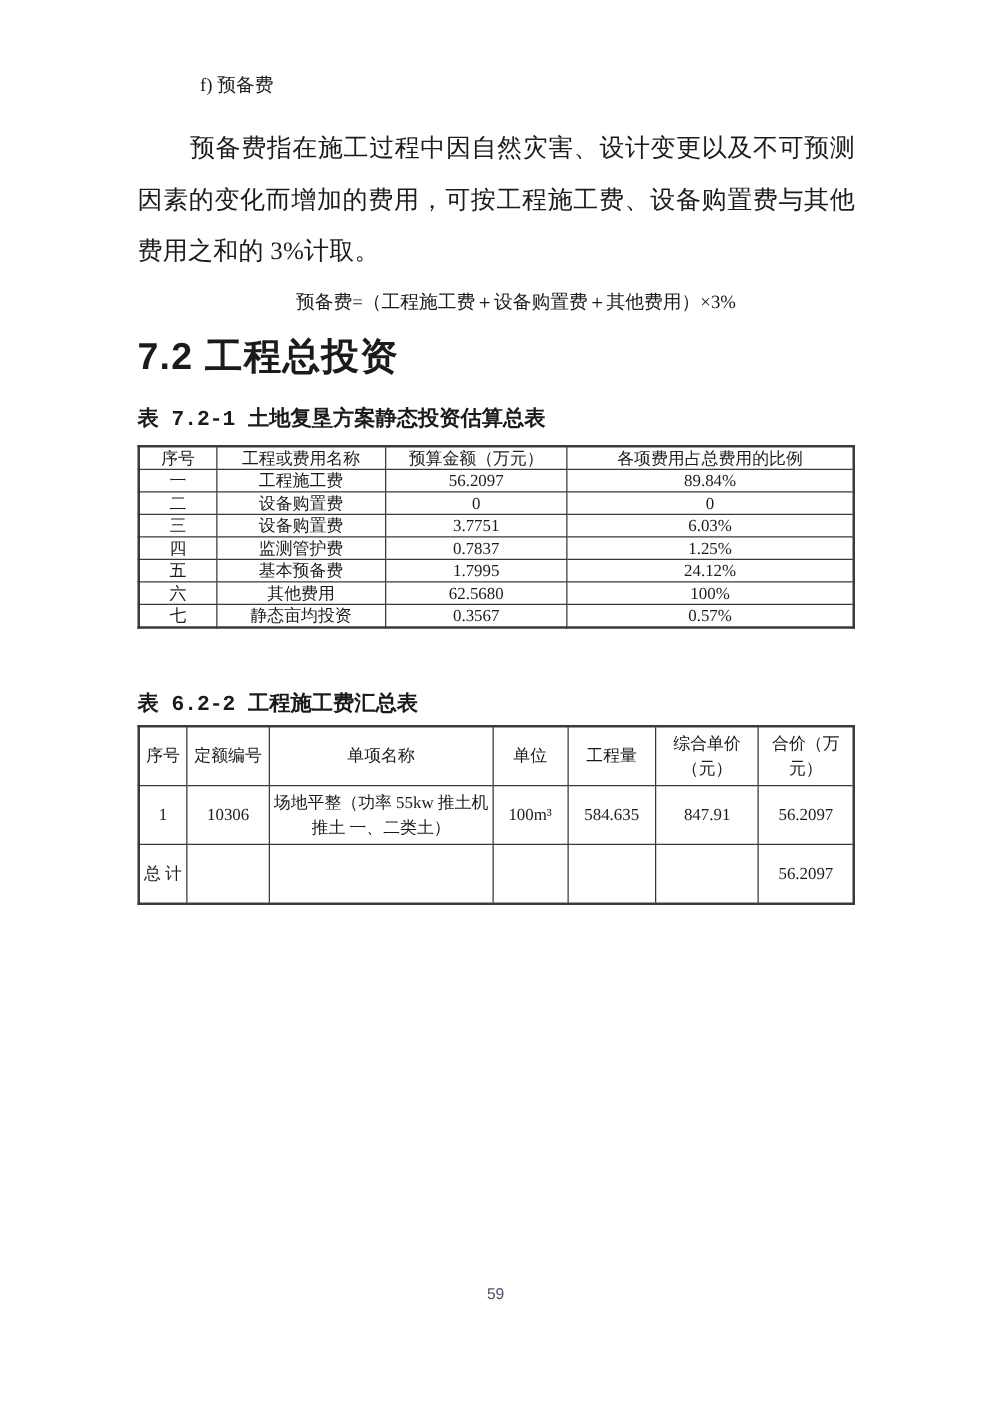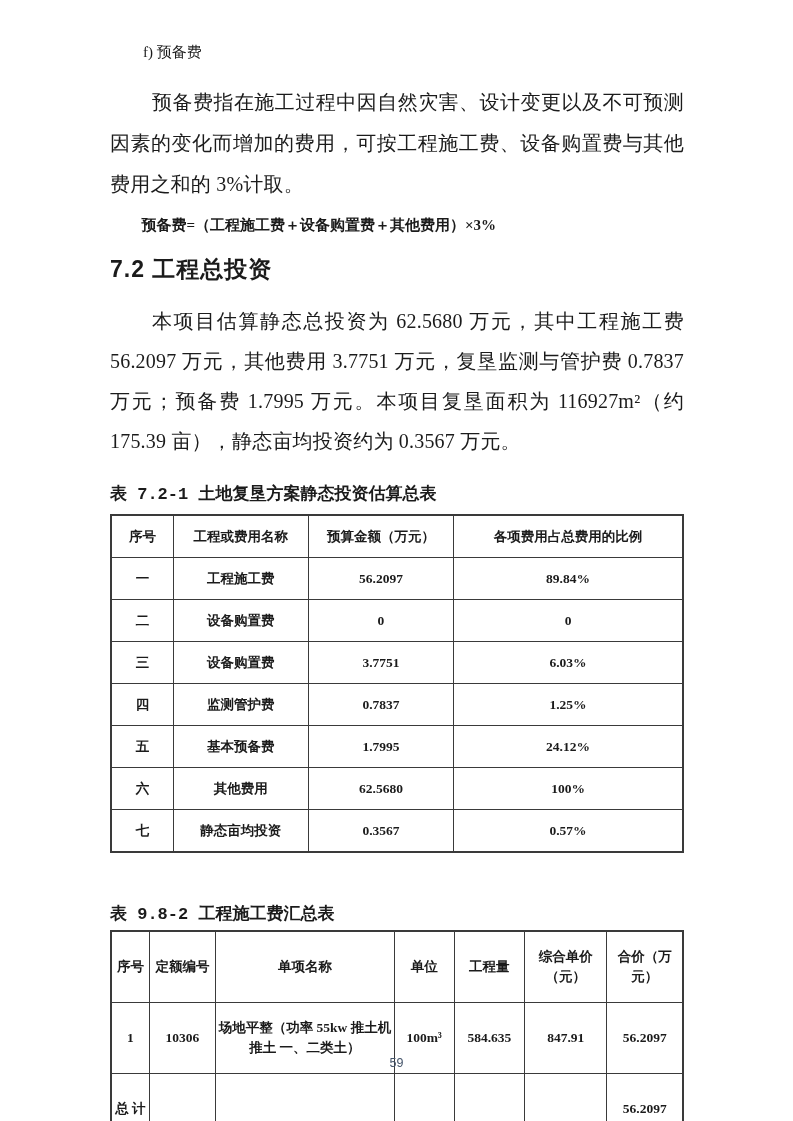--- a/index.html
+++ b/index.html
@@ -16,45 +16,46 @@
     font-family: "Liberation Serif", "DejaVu Serif", serif;
     color: #1b1b1b;
   }
   .content {
     position: absolute;
     left: 110px;
     top: 0;
     width: 574px;
   }
   .item-f {
-    margin: 0;
+    margin: 17px;
     padding-top: 42px;
     padding-left: 33px;
     font-size: 15px;
     line-height: 20px;
   }
   p.body-para {
     margin: 20px 0 0 0;
     font-size: 20px;
     line-height: 41px;
     text-align: justify;
     text-indent: 2.1em;
     letter-spacing: 0.2px;
   }
   p.formula {
     margin: 0;
     font-size: 15px;
     line-height: 41px;
     text-indent: 2.1em;
-    font-weight: bold;
+    font-weight: normal;
+    text-align: center;
   }
   h2.section-heading {
     margin: 6px 0 0 0;
     font-family: "Liberation Sans", "DejaVu Sans", sans-serif;
-    font-size: 23px;
+    font-size: 30px;
     font-weight: bold;
     line-height: 34px;
     letter-spacing: 1px;
   }
   p.para-72 {
     margin-top: 15px;
     line-height: 40px;
   }
   .table-caption {
     margin: 0;
@@ -70,22 +71,22 @@
     width: 100%;
     border-collapse: collapse;
     table-layout: fixed;
     font-size: 13.5px;
     color: #1b1b1b;
   }
   table.doc-table td, table.doc-table th {
     border: 1px solid #3a3a3a;
     text-align: center;
     vertical-align: middle;
-    font-weight: bold;
-    padding: 12px 2px;
+    font-weight: normal;
+    padding: 0 2px;
     overflow: hidden;
   }
   table.summary-table {
     margin-top: 9px;
     border: 2px solid #3a3a3a;
   }
   table.summary-table td, table.summary-table th {
     height: 17px;
     line-height: 17px;
   }
@@ -106,38 +107,36 @@
   }
   .page-number {
     position: absolute;
     top: 1028px;
     left: 0;
     width: 100%;
     text-align: center;
     font-family: "Liberation Sans", "DejaVu Sans", sans-serif;
     font-size: 12.5px;
     color: #44546a;
-    margin-top: 28px;
   }
 </style>
 </head>
 <body>
 
 <div class="page">
   <div class="content">
 
     <p class="item-f">f) 预备费</p>
 
     <p class="body-para">预备费指在施工过程中因自然灾害、设计变更以及不可预测因素的变化而增加的费用，可按工程施工费、设备购置费与其他费用之和的 3%计取。</p>
 
     <p class="formula">预备费=（工程施工费＋设备购置费＋其他费用）×3%</p>
 
     <h2 class="section-heading">7.2 工程总投资</h2>
 
-    <p class="body-para para-72">本项目估算静态总投资为 62.5680 万元，其中工程施工费 56.2097 万元，其他费用 3.7751 万元，复垦监测与管护费 0.7837 万元；预备费 1.7995 万元。本项目复垦面积为 116927m²（约 175.39 亩），静态亩均投资约为 0.3567 万元。</p>
 
     <p class="table-caption caption-1">表 7.2-1 土地复垦方案静态投资估算总表</p>
 
     <table class="doc-table summary-table">
       <colgroup>
         <col style="width:10.9%">
           <col style="width:23.6%">
           <col style="width:25.4%">
           <col style="width:40.1%">
       </colgroup>
@@ -186,21 +185,21 @@
       </tr>
       <tr>
         <td>七</td>
         <td>静态亩均投资</td>
         <td>0.3567</td>
         <td>0.57%</td>
       </tr>
     </tbody>
       </table>
 
-    <p class="table-caption caption-2">表 9.8-2 工程施工费汇总表</p>
+    <p class="table-caption caption-2">表 6.2-2 工程施工费汇总表</p>
 
     <table class="doc-table cost-table">
       <colgroup>
         <col style="width:6.7%">
           <col style="width:11.6%">
           <col style="width:31.2%">
           <col style="width:10.5%">
           <col style="width:12.3%">
           <col style="width:14.4%">
           <col style="width:13.3%">

